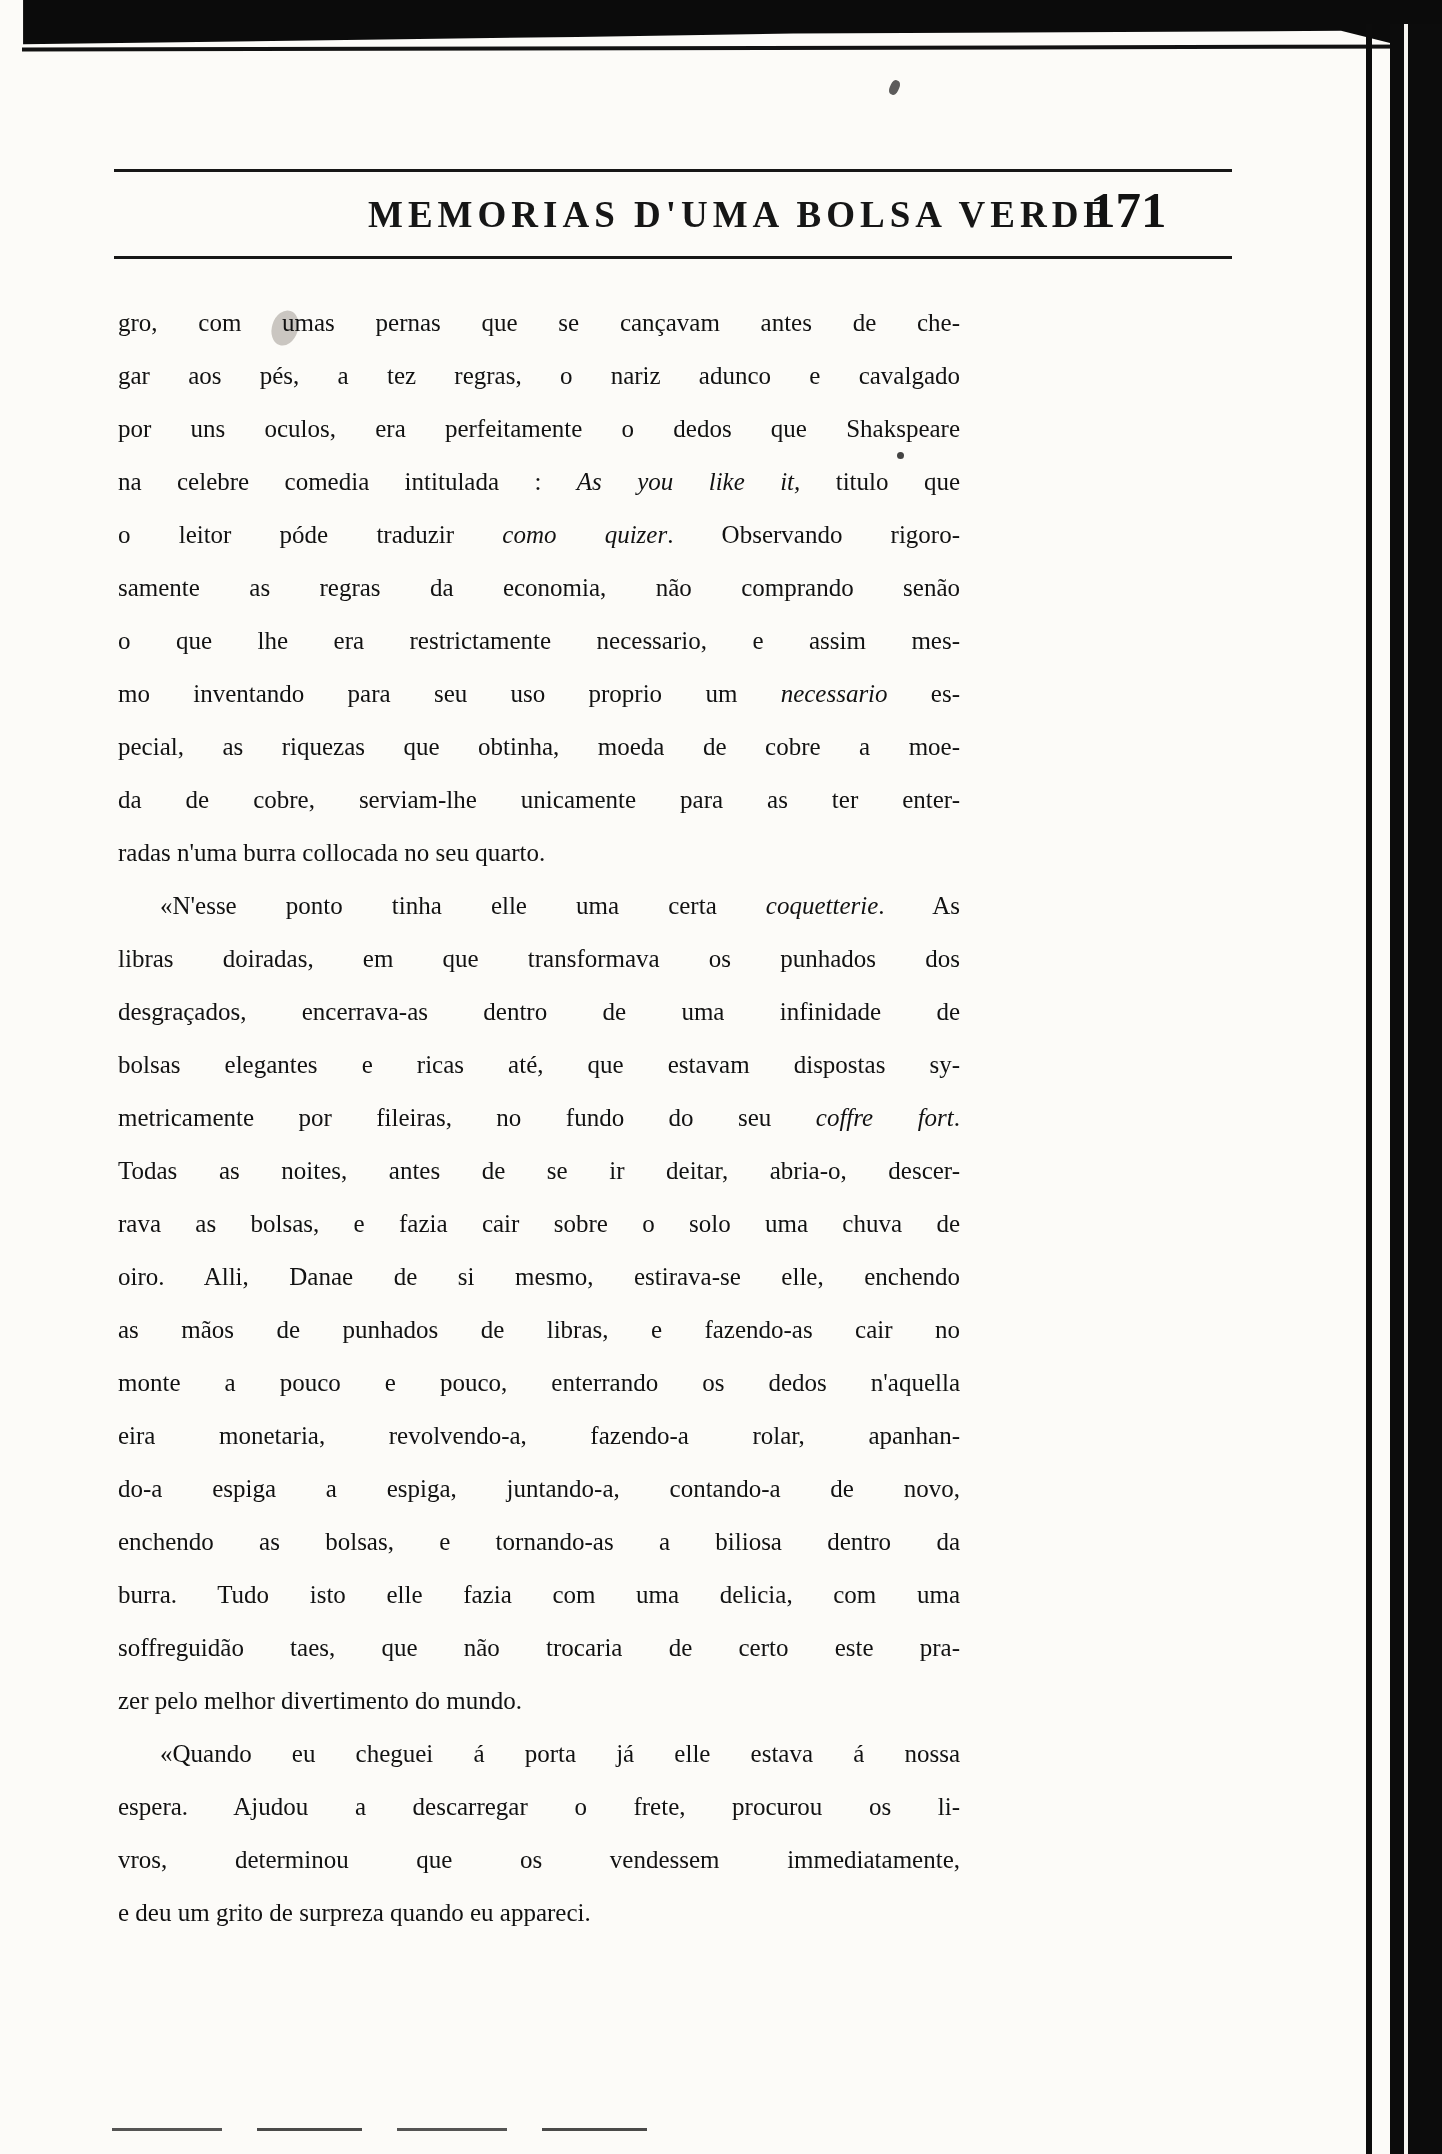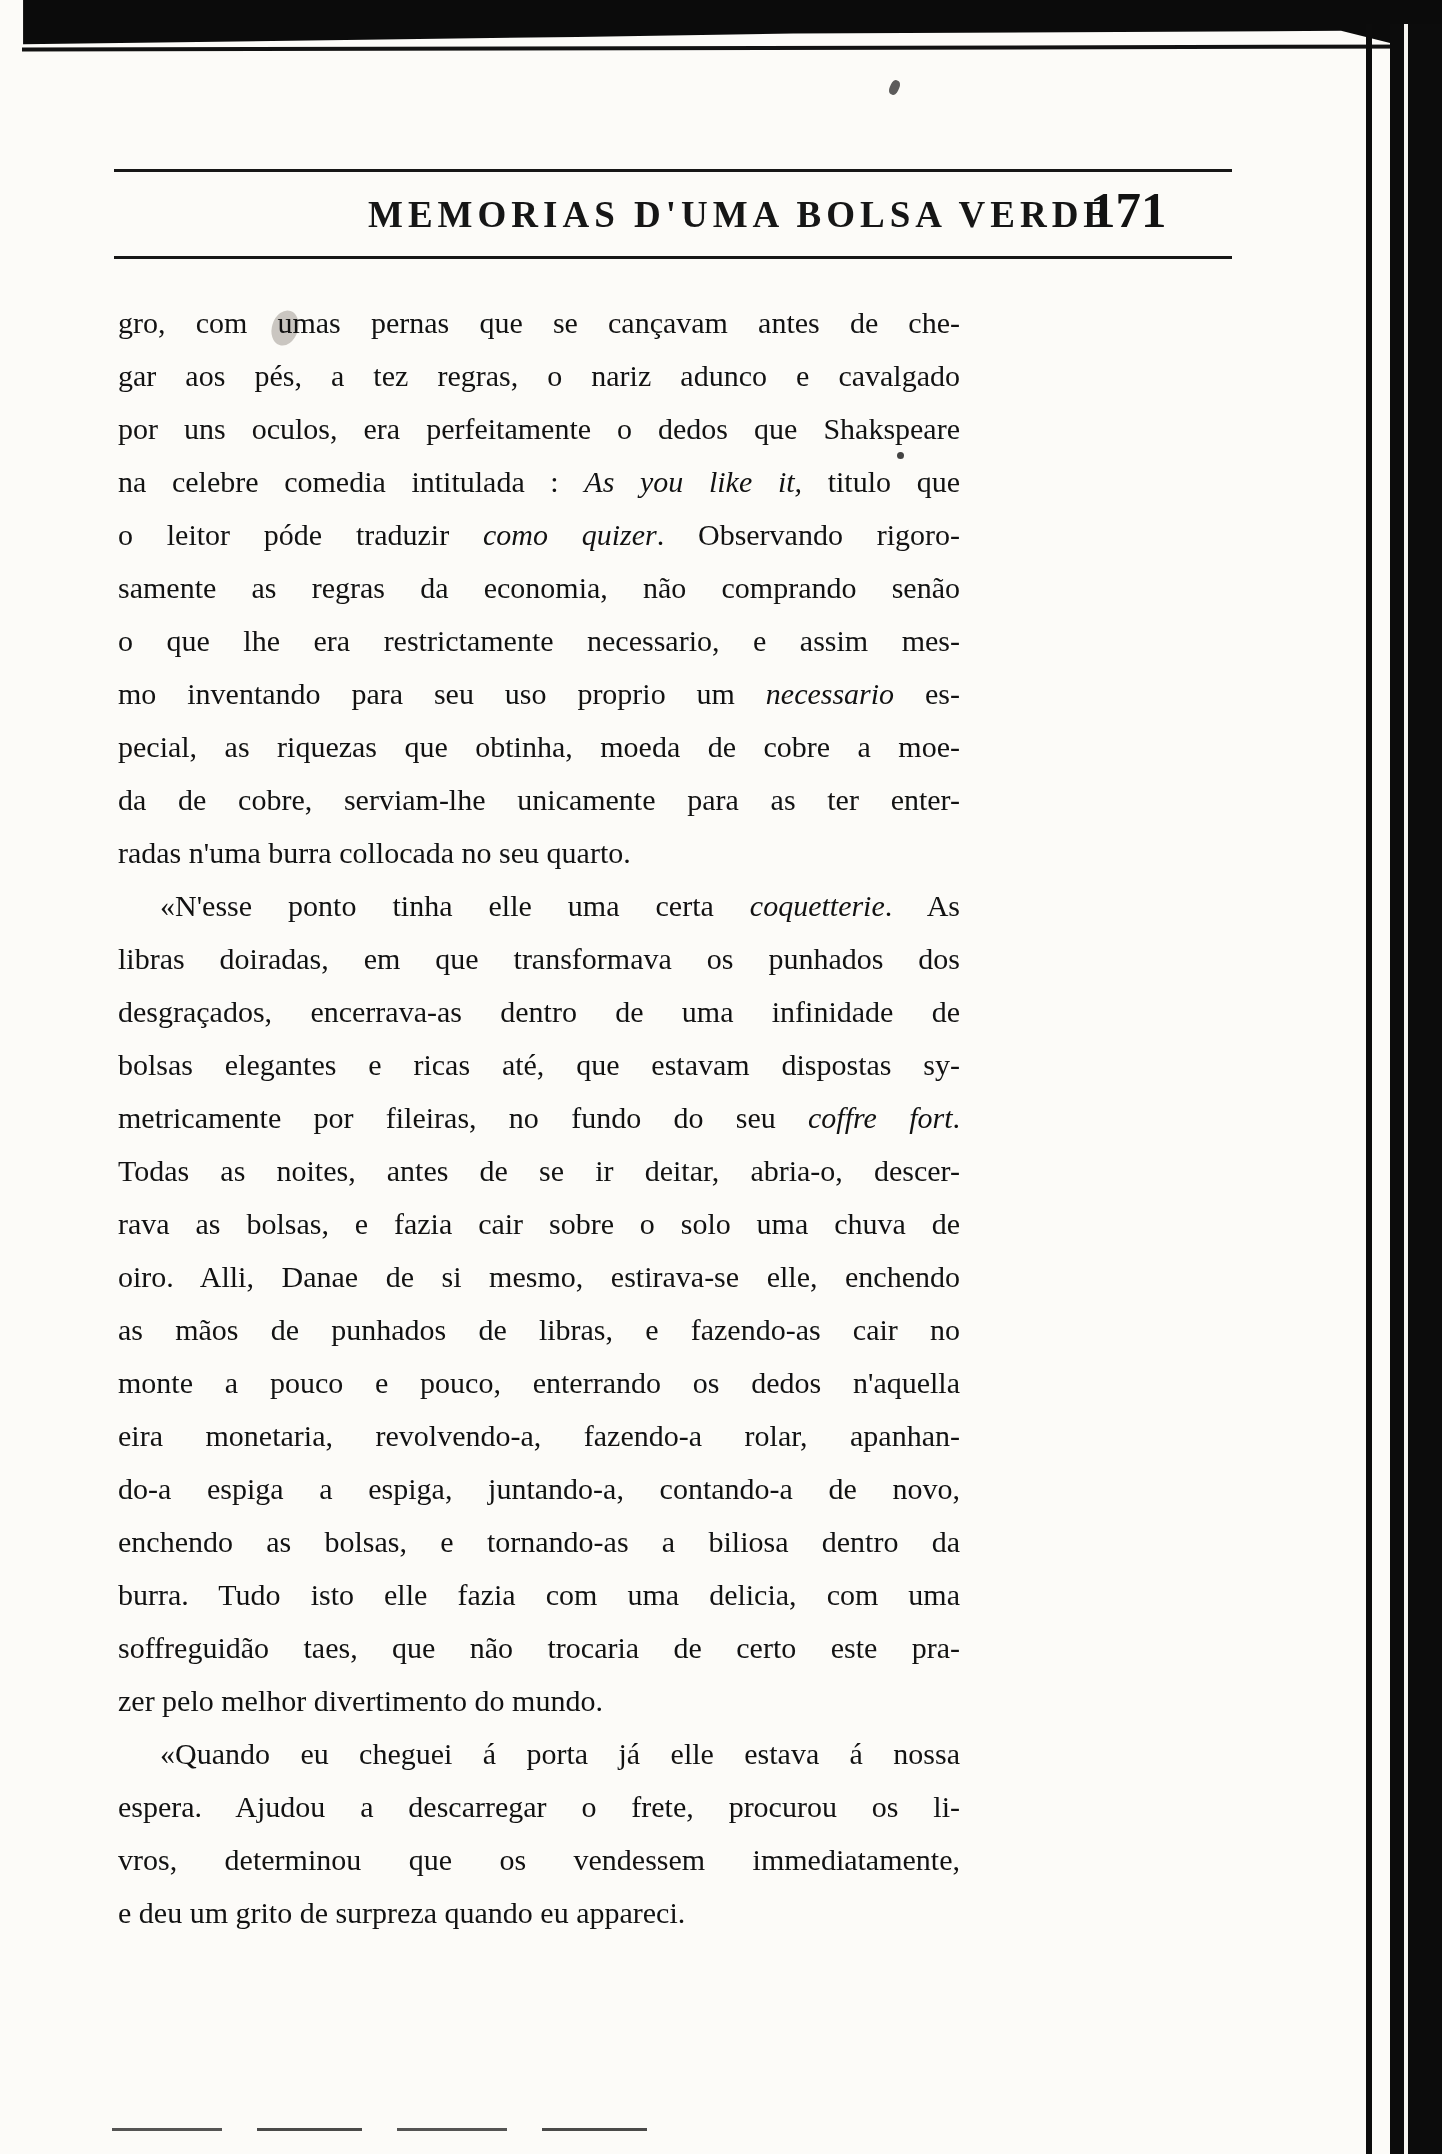--- a/index.html
+++ b/index.html
@@ -59,21 +59,21 @@
     white-space: nowrap; color: #161616;
   }
   .page-number {
     position: absolute; left: 1090px; top: 181px;
     font-size: 51px; font-weight: 700; color: #121212;
   }
 
   
   .textblock { position: absolute; top: 296px; left: 118px; width: 842px; }
   .line {
-    height: 53px; line-height: 53px; font-size: 30px;
+    height: 53px; line-height: 53px; font-size: 25px;
     text-align: justify; text-align-last: justify;
     white-space: normal; color: #121212;
   }
   .line.indent { padding-left: 42px; }
   .line.pend { text-align-last: left; }
   .it { font-style: italic; margin-top: 15px; }
 </style>
 </head>
 <body>
 

